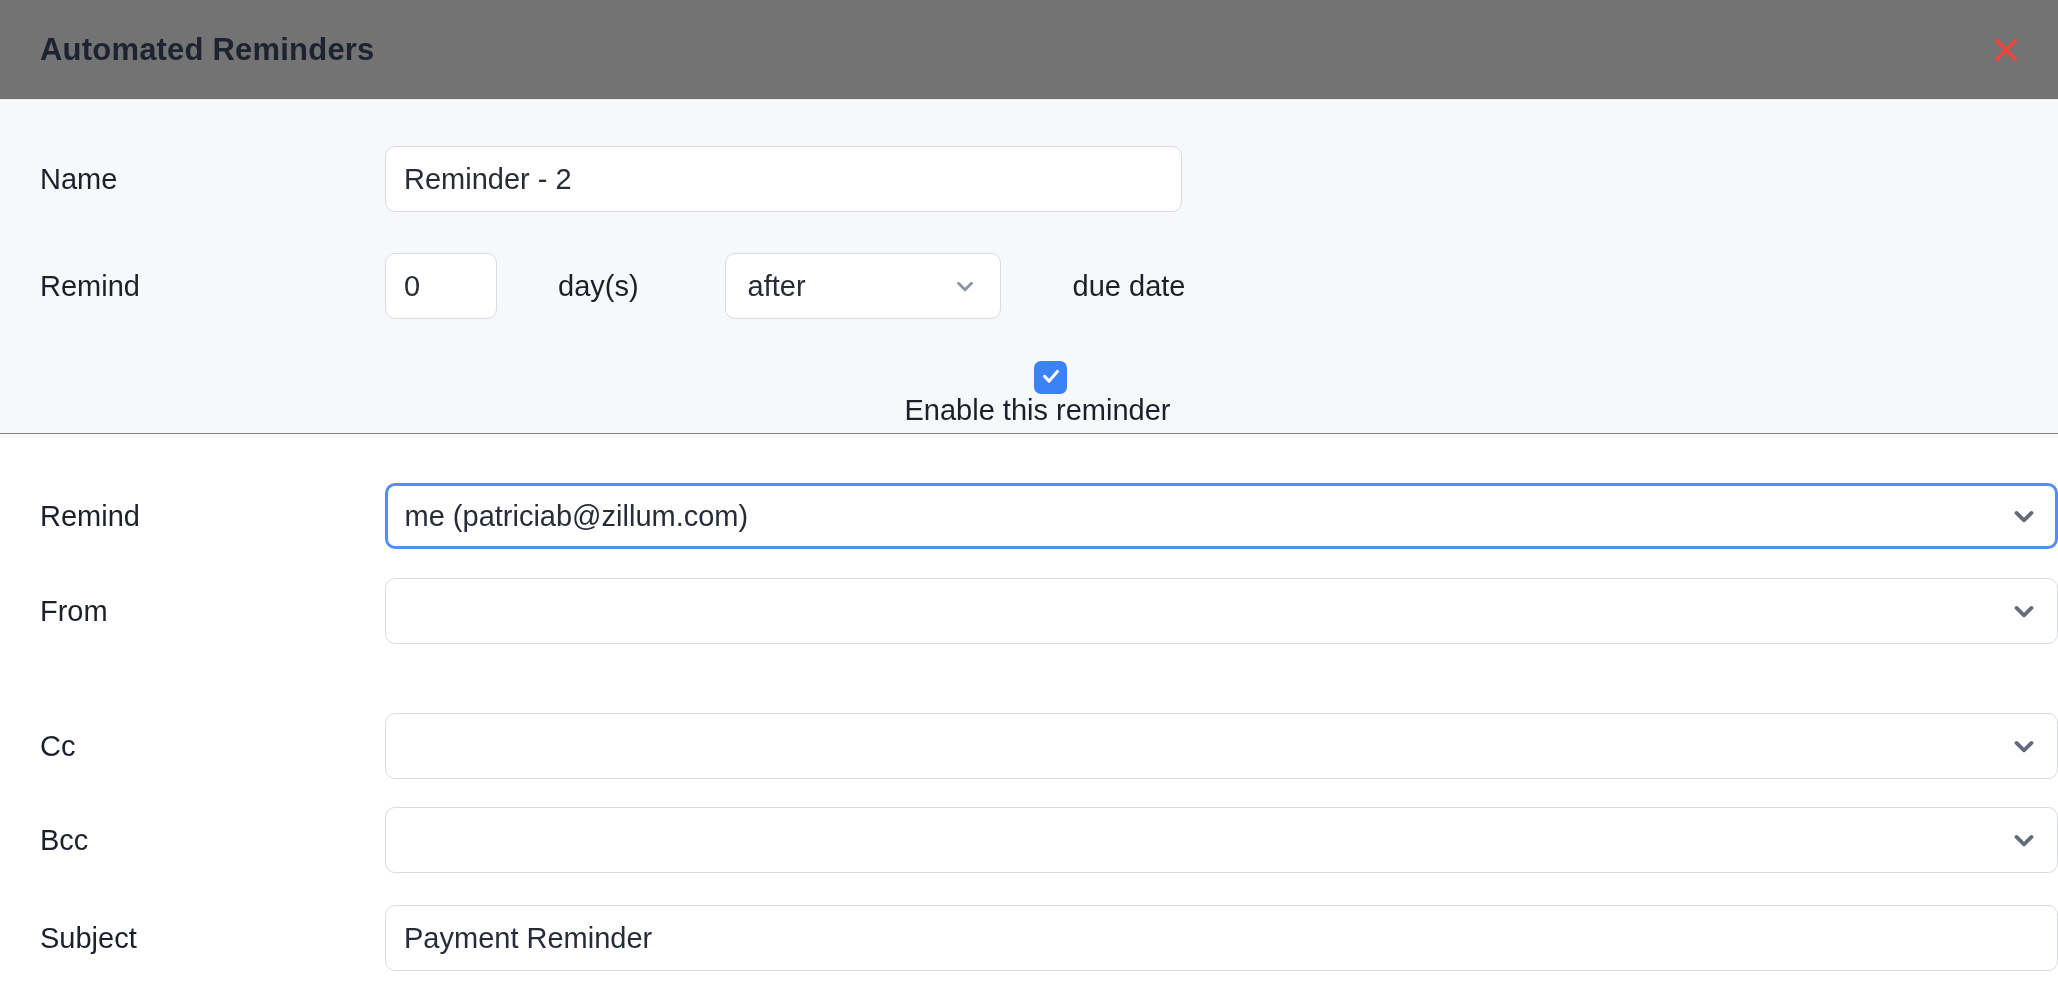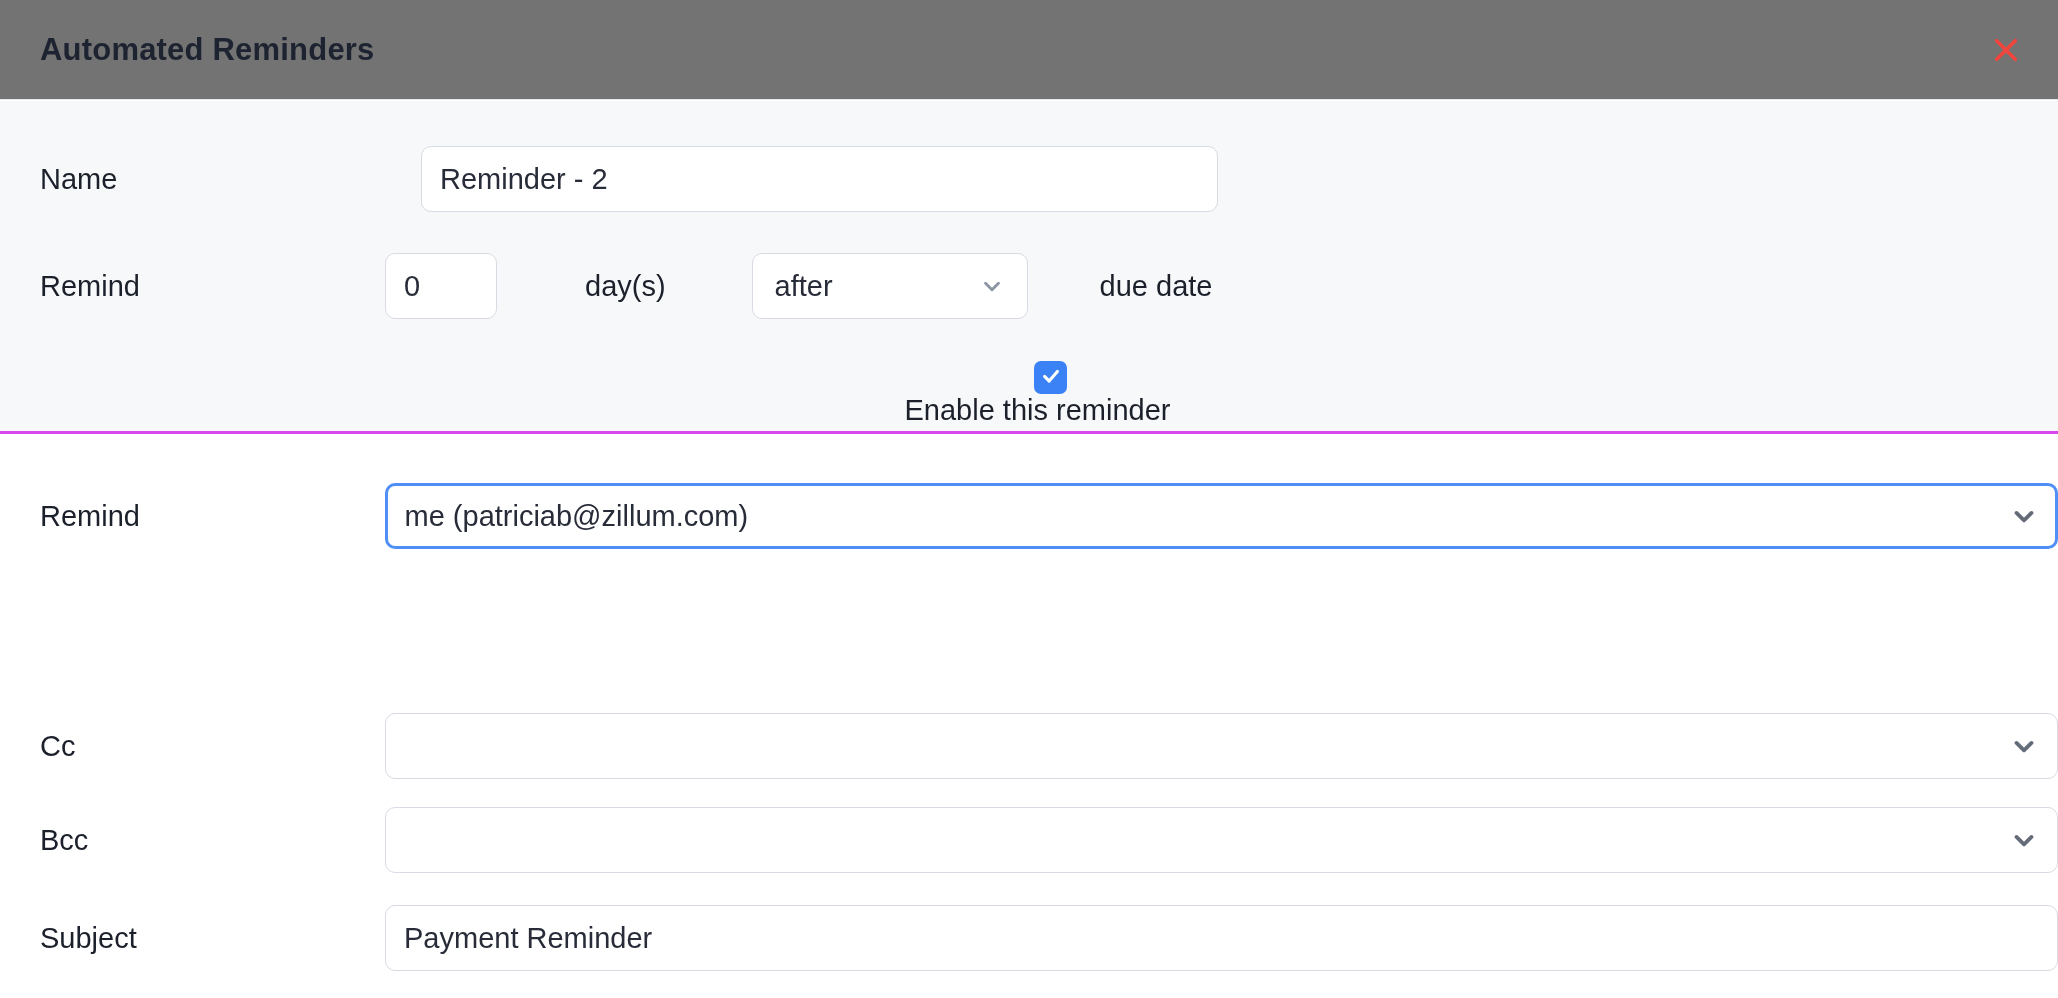--- a/index.html
+++ b/index.html
@@ -11,39 +11,39 @@
   .modal-header { position:absolute; top:0; left:0; width:2058px; height:100px;
     background:#737373; border-bottom:1px solid #e7e8ee;
     display:flex; align-items:center; }
   .modal-title { margin-left:40px; font-size:31px; font-weight:600; color:#1d2330; letter-spacing:.2px; }
   .close-btn { position:absolute; right:30px; top:28px; width:44px; height:44px;
     display:flex; align-items:center; justify-content:center; cursor:pointer; background:none; border:none; }
   .close-btn svg { display:block; }
 
   
   .section-settings { position:absolute; top:101px; left:0; width:2058px; height:333px;
-    background:#f7f8fa; border-bottom:3px solid #d946ef; }
+    background:#f7f8fa; border-bottom:1px solid #d946ef; }
 
   
   .section-email { position:absolute; top:455px; left:0; width:2058px; height:543px; background:#ffffff; }
 
   .row { position:absolute; left:0; width:2058px; height:66px; display:flex; align-items:center; }
   .lbl { margin-left:40px; width:345px; flex:0 0 345px; font-size:29px; color:#1b202b; }
 
   .field { background:#ffffff; border:1.5px solid #d9dbe4; border-radius:10px; height:66px;
     display:flex; align-items:center; padding:0 18px; font-size:29px; color:#272c38; }
   .field input { border:none; outline:none; background:transparent; width:100%; height:100%;
     font-family:inherit; font-size:29px; color:#272c38; padding:0; }
   .select { justify-content:space-between; cursor:pointer; }
   .select .chev { flex:0 0 auto; color:#646b79; margin-left:12px; display:flex; align-items:center; }
   .select.small .chev { color:#8c93a3; }
   .select.focused { border:3px solid #4f8ff7; padding:0 16.5px; }
 
   .w-wide  { width:1902px; }
-  .w-name  { width:797px;margin-left:36px; }
+  .w-name  { width:797px; }
   .w-days  { width:112px; }
   .w-after { width:276px; padding:10px 22px; }
 
   .inline-text { font-size:29px; color:#1b202b; }
 
   
   .checkbox-row { height:46px;flex-direction:column; }
   .checkbox { margin-left:43px; width:33px; height:33px; border-radius:7px; background:#3b82f6;
     display:flex; align-items:center; justify-content:center; cursor:pointer; flex:0 0 33px; }
   .checkbox-label { margin-left:17px; font-size:29px; color:#1b202b; cursor:default; }
@@ -83,21 +83,21 @@
       <div class="field w-name">
         <input type="text" value="Reminder - 2" style="">
       </div>
     </div>
 
     <div class="row" id="row-offset">
       <div class="lbl">Remind</div>
       <div class="field w-days">
         <input type="text" value="0" style="">
       </div>
-      <span class="inline-text" style="margin-left:88px;">day(s)</span>
+      <span class="inline-text" style="margin-left:61px;">day(s)</span>
       <div class="field select small w-after" style="margin-left:86px;">
         <span>after</span>
         <span class="chev">
           <svg width="26" height="26" viewBox="0 0 24 24">
             <path d="M6 9.5 L12 15.5 L18 9.5" fill="none" stroke="currentColor" stroke-width="2.6" stroke-linecap="round" stroke-linejoin="round"></path>
           </svg>
         </span>
       </div>
       <span class="inline-text" style="margin-left:72px;">due date</span>
     </div>
@@ -122,20 +122,31 @@
       <div class="field select focused w-wide">
         <span>me (patriciab@zillum.com)</span>
         <span class="chev">
           <svg width="30" height="30" viewBox="0 0 24 24">
             <path d="M6 9.5 L12 15.5 L18 9.5" fill="none" stroke="currentColor" stroke-width="3" stroke-linecap="round" stroke-linejoin="round"></path>
           </svg>
         </span>
       </div>
     </div>
 
+    <div class="row" id="row-from">
+      <div class="lbl">From</div>
+      <div class="field select w-wide">
+        <span></span>
+        <span class="chev">
+          <svg width="30" height="30" viewBox="0 0 24 24">
+            <path d="M6 9.5 L12 15.5 L18 9.5" fill="none" stroke="currentColor" stroke-width="3" stroke-linecap="round" stroke-linejoin="round"></path>
+          </svg>
+        </span>
+      </div>
+    </div>
 
 
     <div class="row" id="row-cc">
       <div class="lbl">Cc</div>
       <div class="field select w-wide">
         <span></span>
         <span class="chev">
           <svg width="30" height="30" viewBox="0 0 24 24">
             <path d="M6 9.5 L12 15.5 L18 9.5" fill="none" stroke="currentColor" stroke-width="3" stroke-linecap="round" stroke-linejoin="round"></path>
           </svg>

